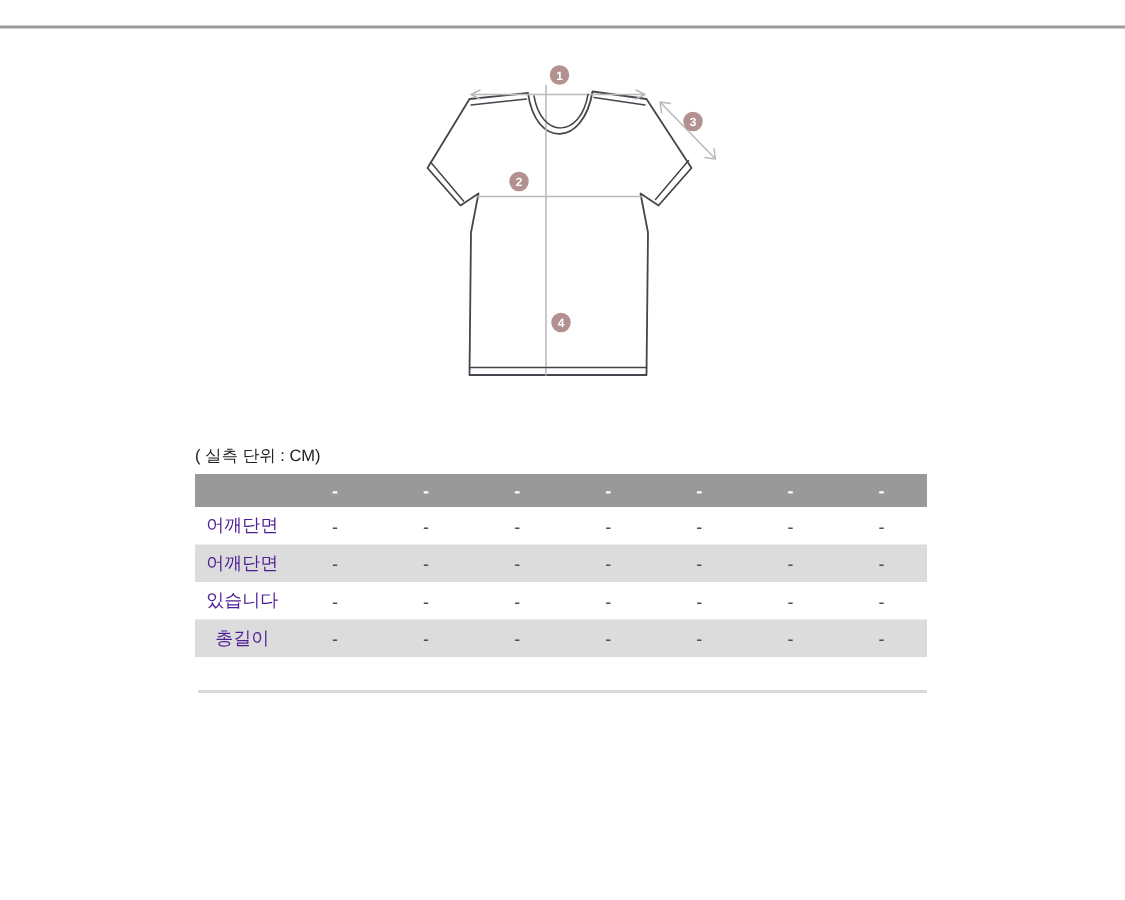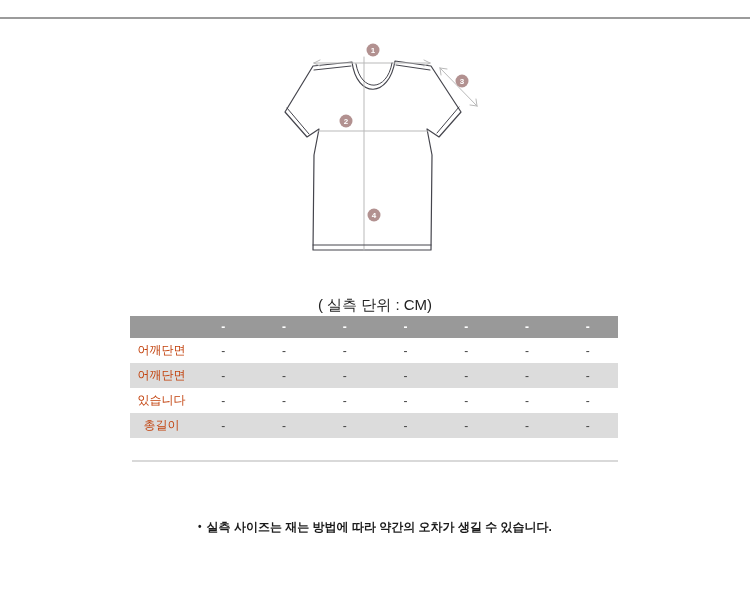--- a/index.html
+++ b/index.html
@@ -16,29 +16,29 @@
   .page{position:relative;width:750px;height:600px;background:#fff;overflow:hidden;
         font-family:"Liberation Sans","DejaVu Sans",sans-serif;color:var(--text-color);}
   .top-rule{position:absolute;left:0;top:17px;width:750px;height:2px;background:var(--rule-color);}
   .diagram{position:absolute;left:270px;top:38px;}
   .silhouette{fill:#ffffff;stroke:var(--outline-color);stroke-width:1.2;stroke-linejoin:round;stroke-linecap:round;}
   .shirt{fill:none;stroke:var(--outline-color);stroke-width:1;stroke-linejoin:round;stroke-linecap:round;}
   .guide{fill:none;stroke:var(--guide-color);stroke-width:1;stroke-linecap:round;}
   .marker circle{fill:var(--marker-color);}
   .marker text{fill:#ffffff;font-size:8px;font-weight:bold;text-anchor:middle;
                font-family:"Liberation Sans",sans-serif;}
-  .unit-note{position:absolute;left:130px;top:296px;width:490px;text-align:center;
-             font-size:15px;color:#222222;}
+  .unit-note{position:absolute;left:130px;top:296px;width:490px;text-align:left;
+             font-size:11px;color:#222222;}
   .size-table{position:absolute;left:130px;top:316px;width:488px;font-size:12px;}
   .tr{display:flex;height:25px;align-items:center;}
   .tr.thead{height:22px;background:var(--table-header-bg);color:#ffffff;font-weight:bold;}
   .tr.striped{background:var(--table-stripe-bg);}
   .td{flex:1;text-align:center;color:#444444;}
   .tr.thead .td{color:#ffffff;}
-  .td.label{flex:0 0 63px;color:#c2410c;}
+  .td.label{flex:0 0 63px;color:#4c1d95;}
   .table-rule{position:absolute;left:132px;top:460px;width:486px;height:2px;background:var(--divider-color);}
   .footnote{position:absolute;left:0;top:519px;width:750px;text-align:center;
             font-size:12px;font-weight:bold;color:#1a1a1a;}
   .footnote .bullet{margin-right:5px;font-size:10px;vertical-align:1px;}
 </style>
 </head>
 <body>
 
 <div class="page">
 
@@ -132,17 +132,14 @@
       <div class="td">-</div>
       <div class="td">-</div>
       <div class="td">-</div>
       <div class="td">-</div>
       <div class="td">-</div>
     </div>
   </div>
 
   <div class="table-rule"></div>
 
-  <div class="footnote">
-    <span class="bullet">•</span><span>실측 사이즈는 재는 방법에 따라 약간의 오차가 생길 수 있습니다.</span>
-  </div>
 
 </div>
 
 </body></html>

